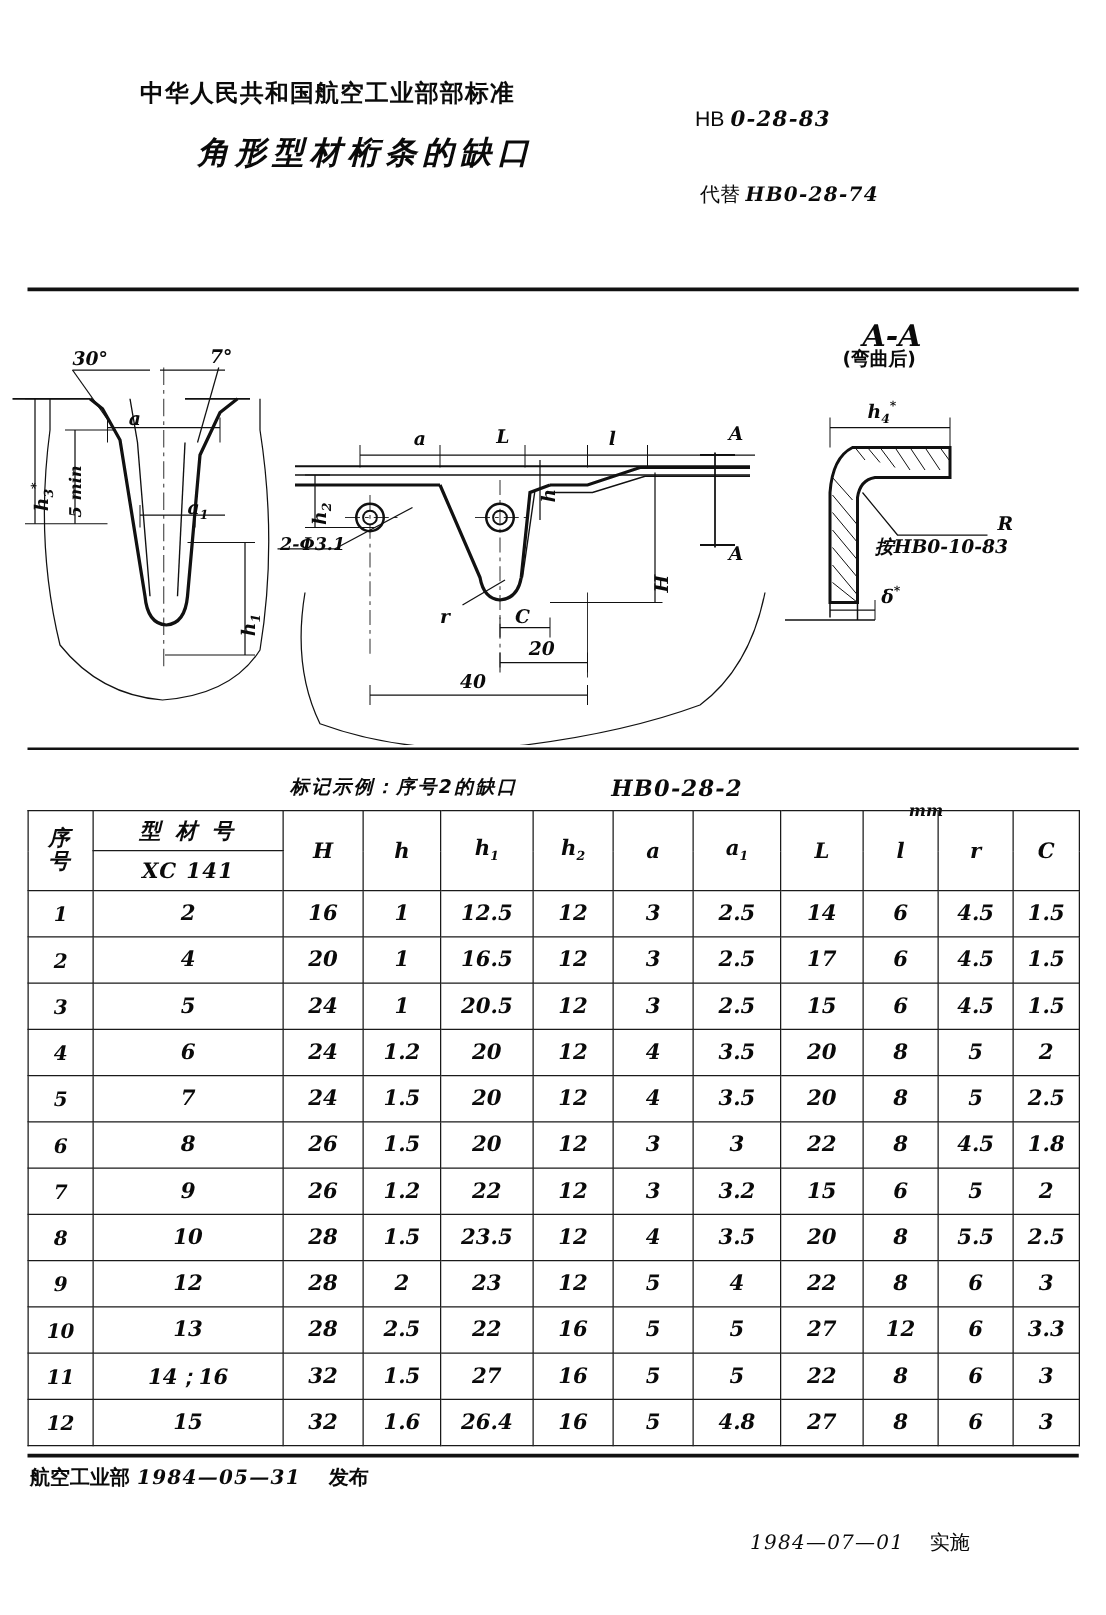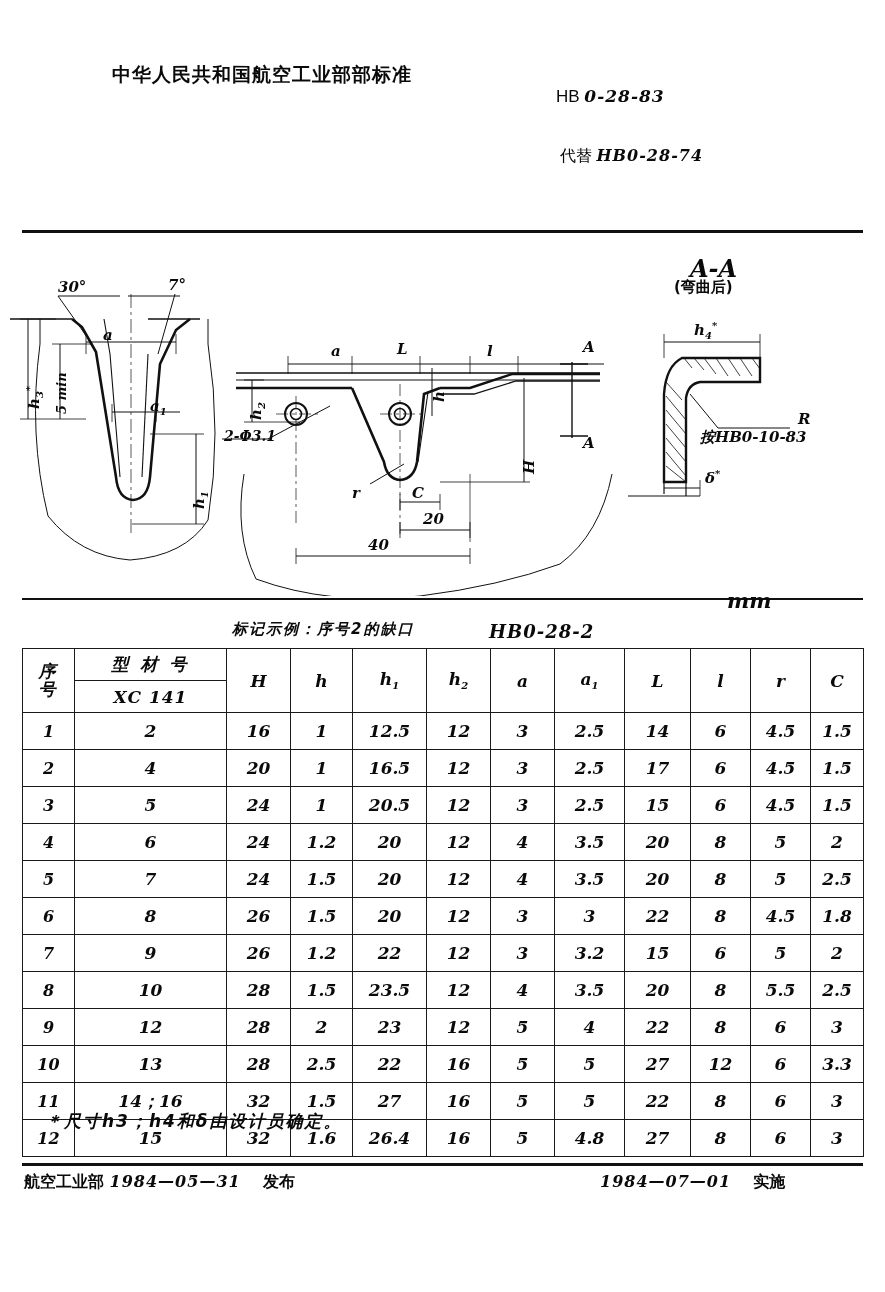--- a/index.html
+++ b/index.html
@@ -51,21 +51,21 @@
   
   .ex-label{
     position:absolute;left:232px;top:620px;font-size:15px;font-weight:bold;
     font-style:italic;letter-spacing:2px;font-family:"DejaVu Sans",sans-serif;
   }
   .ex-code{
     position:absolute;left:489px;top:621px;font-size:18px;font-weight:bold;
     font-style:italic;font-family:"DejaVu Serif",serif;letter-spacing:1px;
   }
   .unit{
-    position:absolute;left:727px;top:588px;font-size:21px;font-weight:bold;
+    position:absolute;left:727px;top:642px;font-size:13px;font-weight:bold;
     font-style:italic;font-family:"DejaVu Serif",serif;
   }
 
   
   table.spec{
     position:absolute;left:22px;top:648px;width:841px;
     border-collapse:collapse;table-layout:fixed;
   }
   table.spec th,table.spec td{
     border:1px solid #1a1a1a;
@@ -88,35 +88,36 @@
     position:absolute;left:45px;top:1110px;font-size:17px;font-weight:bold;
     font-style:italic;font-family:"DejaVu Sans",sans-serif;letter-spacing:2px;
   }
   .rule-foot{position:absolute;left:22px;top:1163px;width:841px;height:3px;background:#111;}
   .foot-left{
     position:absolute;left:24px;top:1172px;font-size:16px;font-weight:bold;
     font-family:"DejaVu Sans",sans-serif;
   }
   .foot-left .dt{font-style:italic;font-family:"DejaVu Serif",serif;letter-spacing:1px;}
   .foot-right{
-    position:absolute;left:600px;top:1172px;font-size:16px;font-weight:bold;
+    position:absolute;left:600px;top:1224px;font-size:16px;font-weight:normal;
     font-family:"DejaVu Sans",sans-serif;
   }
   .foot-right .dt{font-style:italic;font-family:"DejaVu Serif",serif;letter-spacing:1px;}
   .pageno{
     position:absolute;left:841px;top:1248px;font-size:22px;font-weight:bold;
     font-style:italic;font-family:"DejaVu Serif",serif;margin-top:42px;
   }
 </style>
 </head>
 <body>
 
 <div class="page">
 
   <div class="hdr-main">中华人民共和国航空工业部部标准</div>
+  <div class="hdr-title">角形型材桁条的缺口</div>
 
   <div class="hdr-code">
     <span>HB</span>
     <span class="mono">0-28-83</span>
   </div>
 
   <div class="hdr-replace">
     <span>代替</span>
     <span class="mono">HB0-28-74</span>
   </div>
@@ -492,21 +493,20 @@
           <td>5</td>
           <td>4.8</td>
           <td>27</td>
           <td>8</td>
           <td>6</td>
           <td>3</td>
         </tr>
       </tbody>
   </table>
 
-  <div class="note">＊尺寸h3；h4和δ由设计员确定。</div>
   <div class="rule-foot"></div>
 
   <div class="foot-left">
     <span>航空工业部</span>
     <span class="dt">1984—05—31</span>
     &nbsp;&nbsp;
     <span>发布</span>
   </div>
 
   <div class="foot-right">

